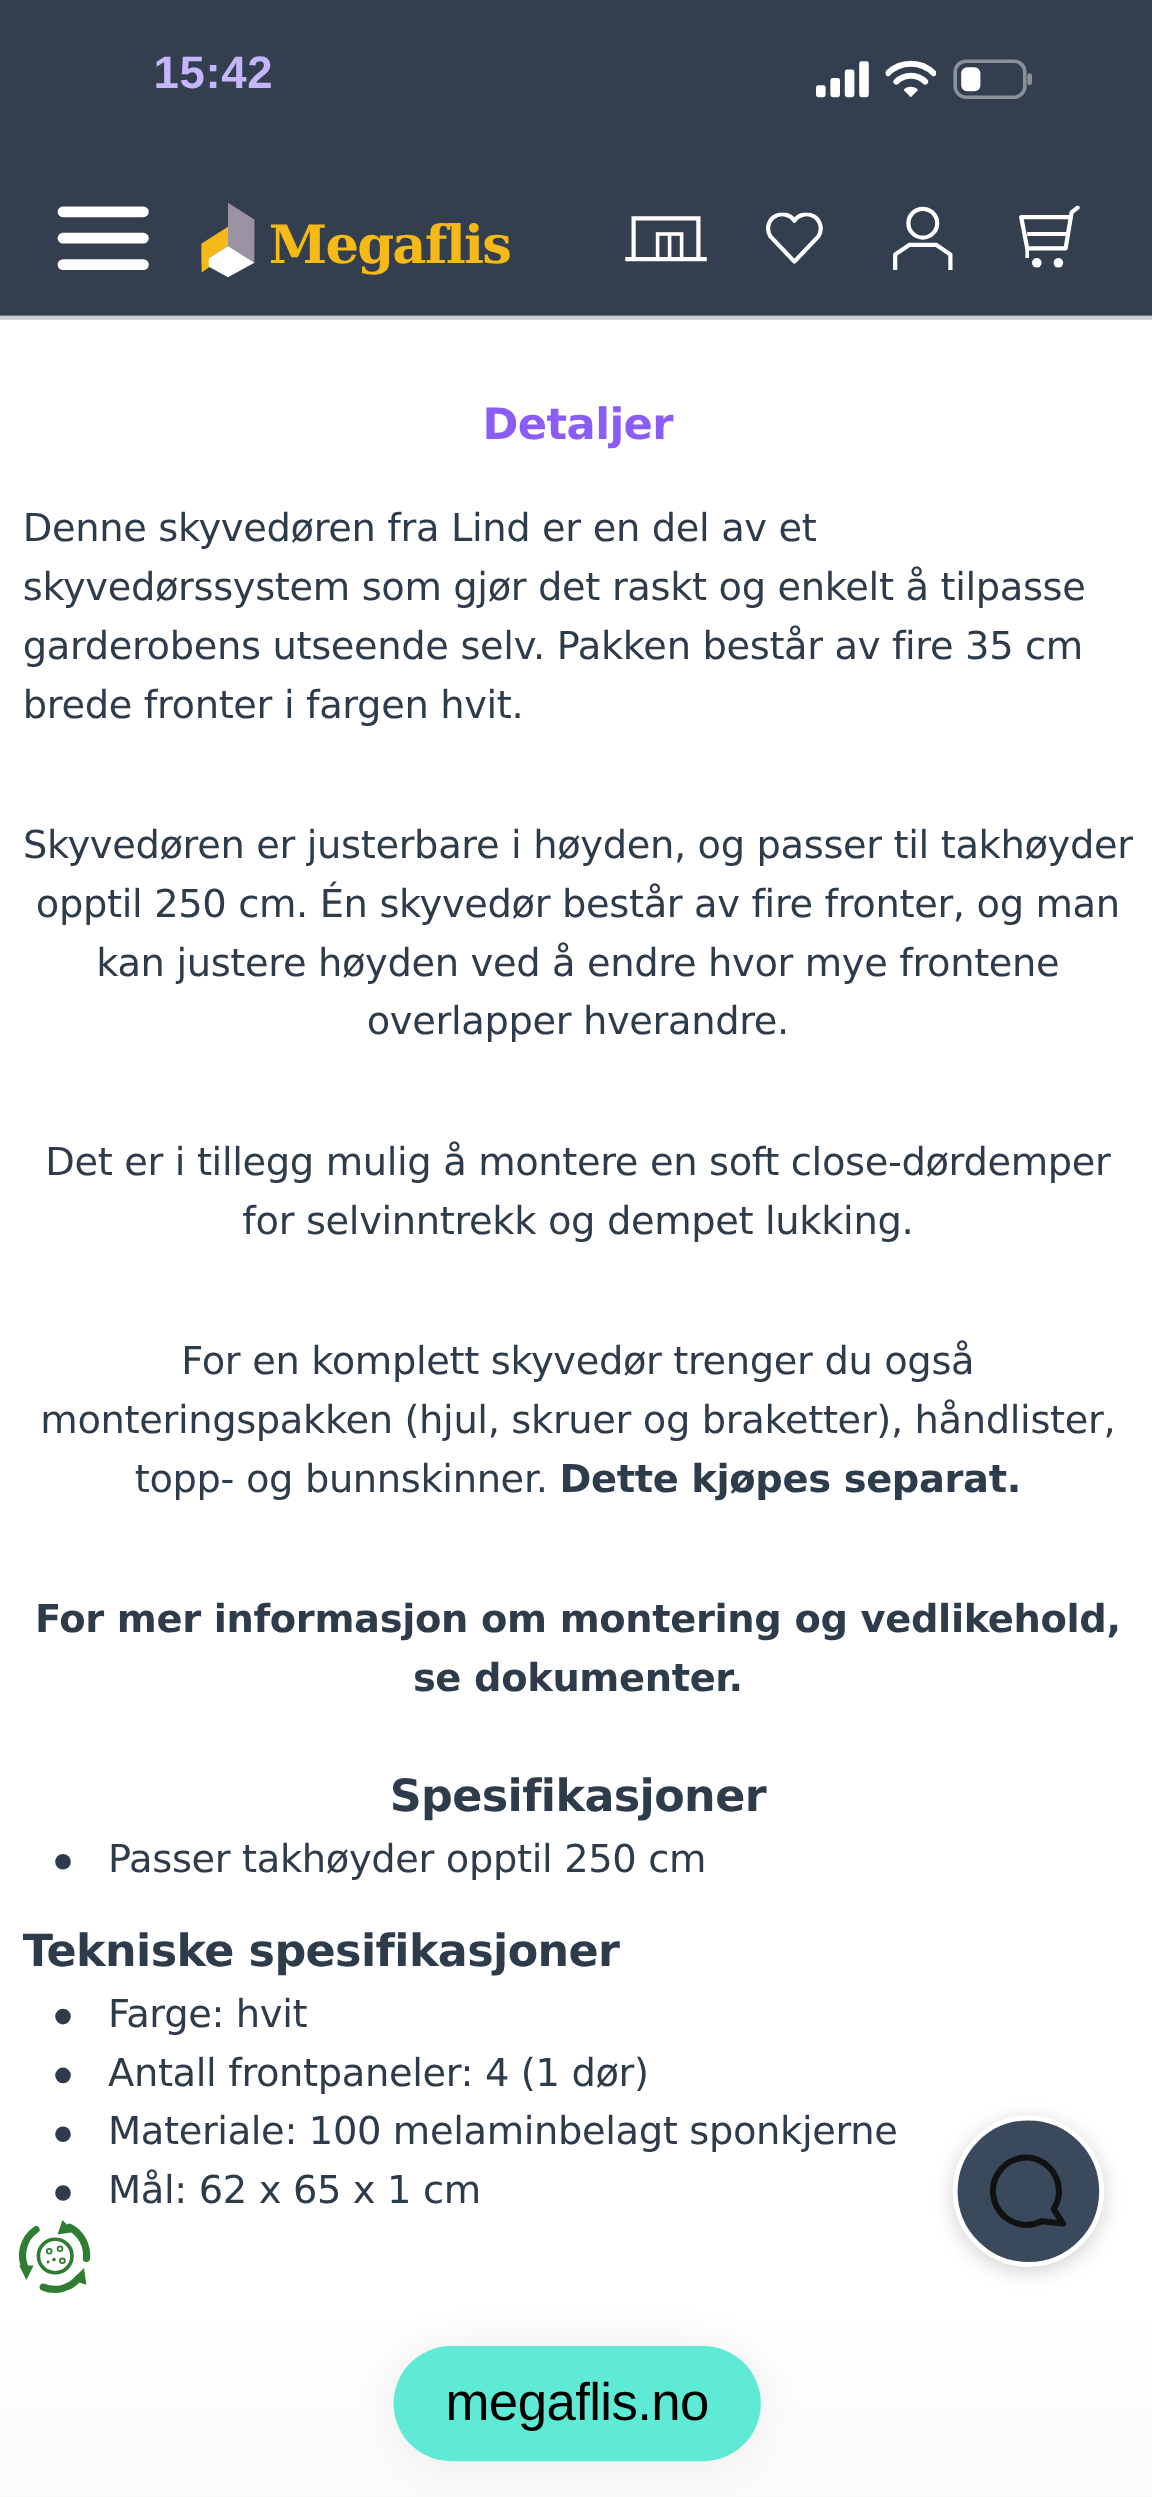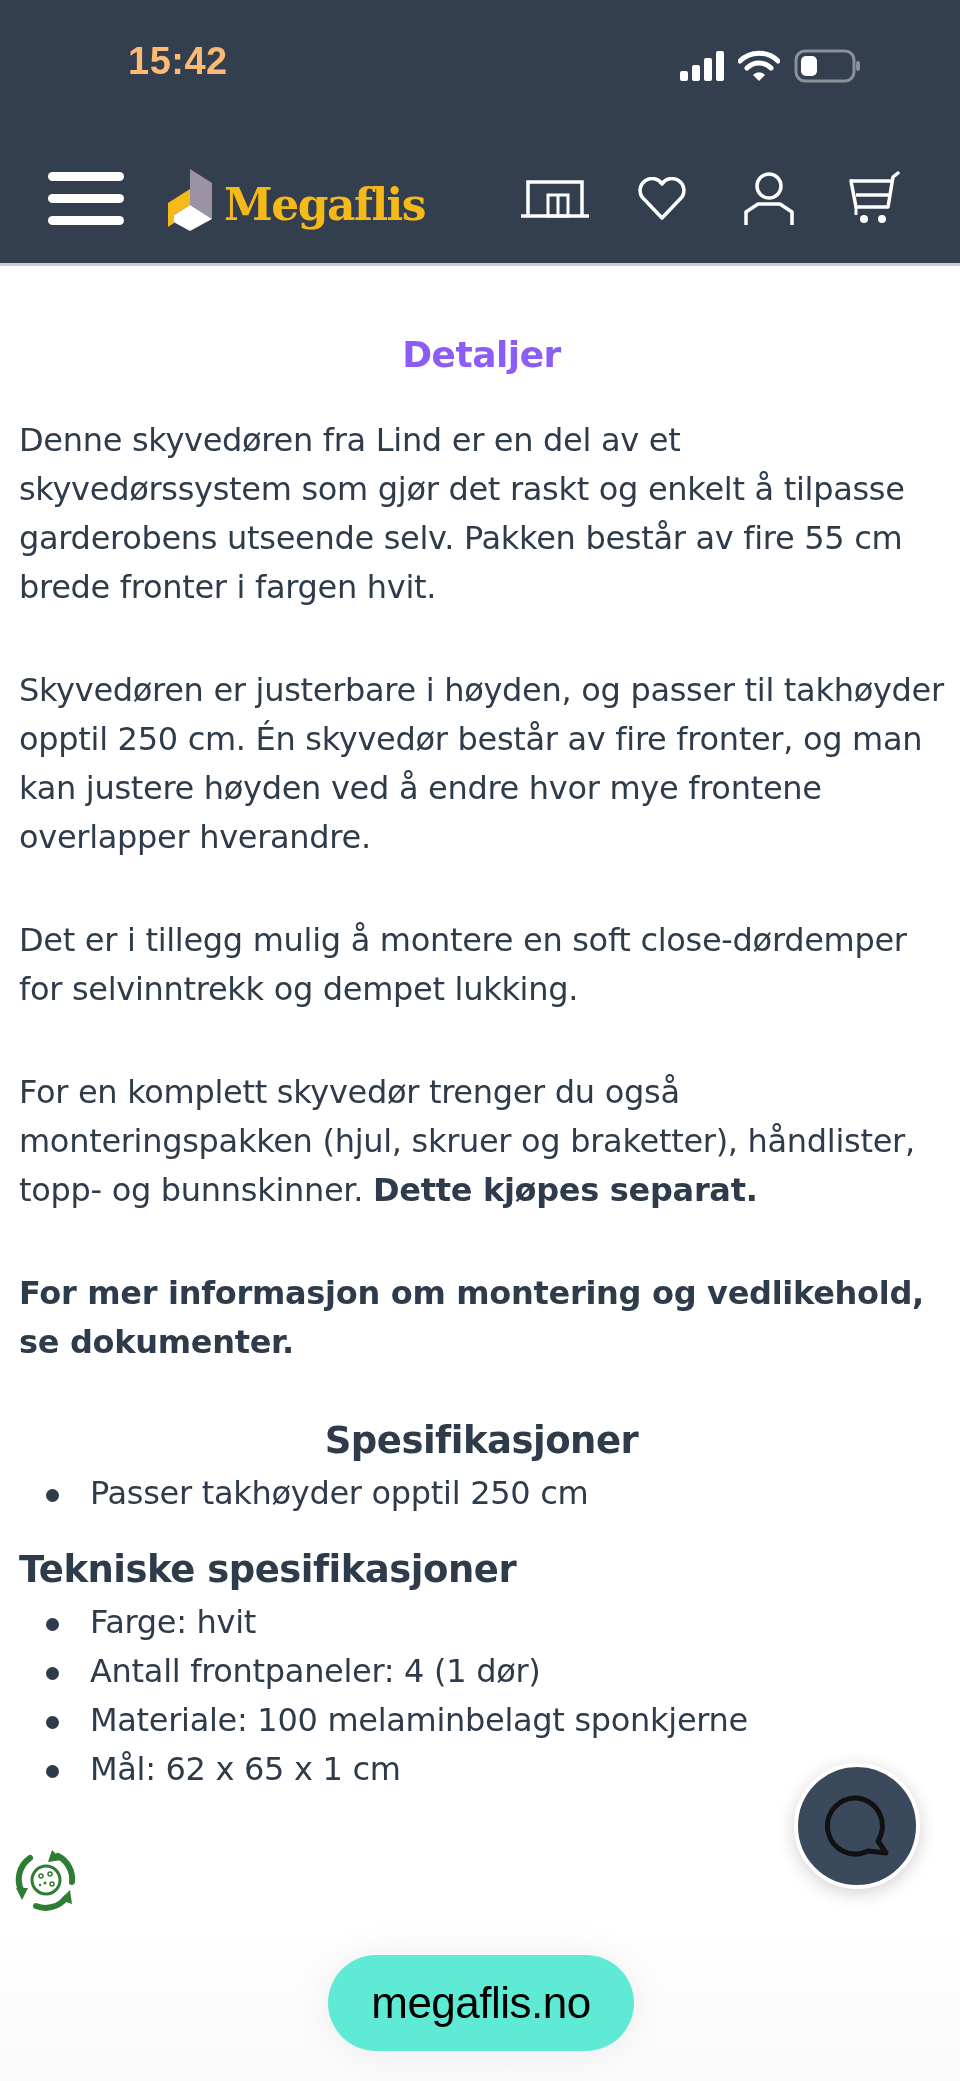--- a/index.html
+++ b/index.html
@@ -6,40 +6,40 @@
   html, body { width: 960px; height: 2081px; overflow: hidden; background: #ffffff; }
   body { position: relative; font-family: "DejaVu Sans", sans-serif; color: #2e3b4a; }
 
   .header {
     position: absolute; left: 0; top: 0; width: 960px; height: 266px;
     background: #333f4e; border-bottom: 3px solid #c9ccd1;
   }
   .status-time {
     position: absolute; left: 128px; top: 40px;
     font-family: "Liberation Sans", sans-serif; font-weight: bold;
-    font-size: 38px; color: #fdba74; letter-spacing: 0.5px;
+    font-size: 38px; color: #c4b5fd; letter-spacing: 0.5px;
   }
   .status-icons { position: absolute; left: 680px; top: 48px; height: 36px; display: flex; align-items: center; gap: 14px; }
   .signal { display: flex; align-items: flex-end; gap: 4px; height: 30px; }
   .signal span { width: 8px; background: #fff; border-radius: 2px; display: block; }
 
   .nav { position: absolute; left: 6px; top: 160px; width: 960px; height: 80px; }
   .hamburger { position: absolute; left: 42px; top: 12px; width: 76px; height: 54px; cursor: pointer; }
   .hamburger span { position: absolute; left: 0; width: 76px; height: 9px; background: #fff; border-radius: 5px; }
   .logo { position: absolute; left: 160px; top: 4px; height: 72px; display: flex; align-items: center; }
   .logo-text {
     font-family: "DejaVu Serif", serif; font-weight: bold; color: #f5b918;
     font-size: 44px; letter-spacing: -1.5px; margin-left: 8px; margin-top: 8px;
   }
   .nav-icon { position: absolute; top: 6px; width: 72px; height: 66px; display: flex; align-items: center; justify-content: center; cursor: pointer; }
 
   .content { position: absolute; left: 19px; top: 320px; width: 925px; }
   .h1 { font-size: 36px; font-weight: bold; color: #8b5cf6; line-height: 70px; letter-spacing: -0.5px; text-align: center; }
   .para { font-size: 32px; line-height: 49px; color: #2e3b4a; margin-top: 26px; letter-spacing: -0.3px; }
-  .para + .para { margin-top: 54px; }
+  .para + .para { margin-top: 68px; text-align: center; }
   .para b { font-weight: bold; }
   .h2 { font-size: 37px; font-weight: bold; line-height: 56px; color: #2e3b4a; letter-spacing: -0.5px; }
   .h2.first { margin-top: 46px; text-align: center; }
   .h2.second { margin-top: 24px; }
   ul.spec { list-style: none; }
   ul.spec li { position: relative; padding-left: 71px; font-size: 32px; line-height: 49px; white-space: nowrap; letter-spacing: -0.3px; }
   ul.spec li::before { content: ""; position: absolute; left: 27px; top: 20px; width: 13px; height: 13px; border-radius: 50%; background: #2e3b4a; }
 
   .recycle { position: absolute; left: 14px; top: 1848px; width: 64px; height: 64px; }
   .chat-btn {
@@ -125,21 +125,21 @@
         <circle cx="34" cy="48" r="4" fill="#fff"></circle>
         <line x1="8" y1="36" x2="8" y2="44" stroke="#fff" stroke-width="3"></line>
       </svg>
     </div>
   </div>
 </div>
 
 <div class="content">
   <h1 class="h1">Detaljer</h1>
 
-  <p class="para">Denne skyvedøren fra Lind er en del av et skyvedørssystem som gjør det raskt og enkelt å tilpasse garderobens utseende selv. Pakken består av fire 55 cm brede fronter i fargen hvit.</p>
+  <p class="para">Denne skyvedøren fra Lind er en del av et skyvedørssystem som gjør det raskt og enkelt å tilpasse garderobens utseende selv. Pakken består av fire 35 cm brede fronter i fargen hvit.</p>
   <p class="para">Skyvedøren er justerbare i høyden, og passer til takhøyder opptil 250 cm. Én skyvedør består av fire fronter, og man kan justere høyden ved å endre hvor mye frontene overlapper hverandre.</p>
   <p class="para">Det er i tillegg mulig å montere en soft close-dørdemper for selvinntrekk og dempet lukking.</p>
   <p class="para"><span>For en komplett skyvedør trenger du også monteringspakken (hjul, skruer og braketter), håndlister, topp- og bunnskinner. </span><b>Dette kjøpes separat.</b></p>
   <p class="para"><b>For mer informasjon om montering og vedlikehold, se dokumenter.</b></p>
 
   <h2 class="h2 first">Spesifikasjoner</h2>
   <ul class="spec">
     <li>Passer takhøyder opptil 250 cm</li>
   </ul>
 

